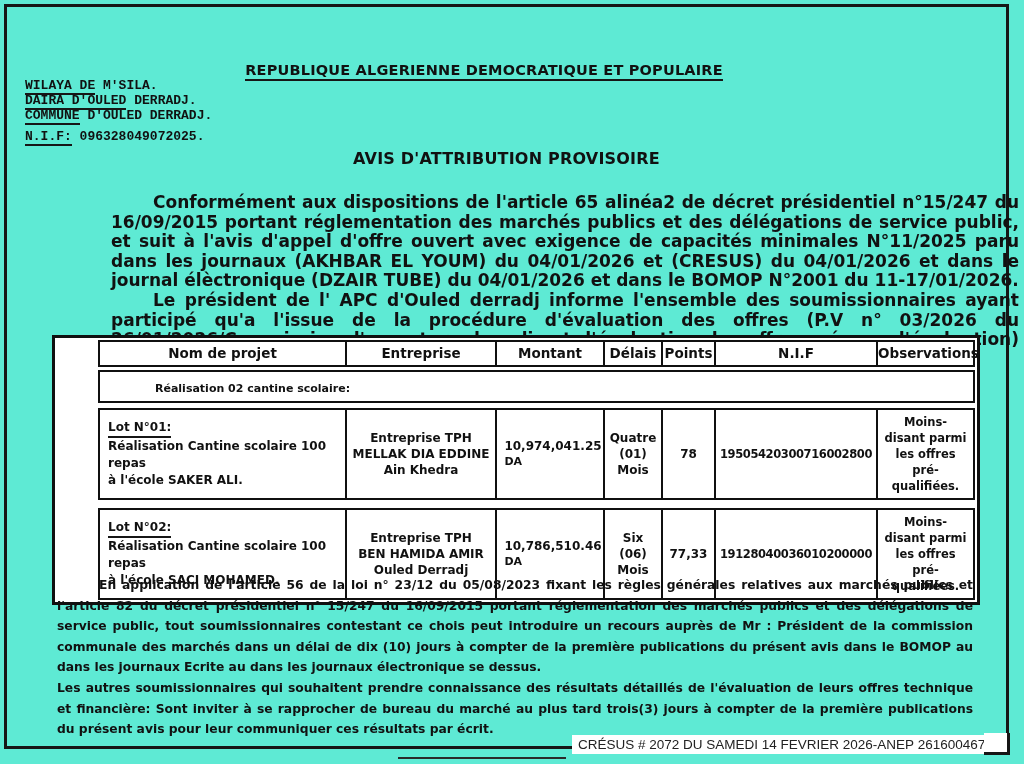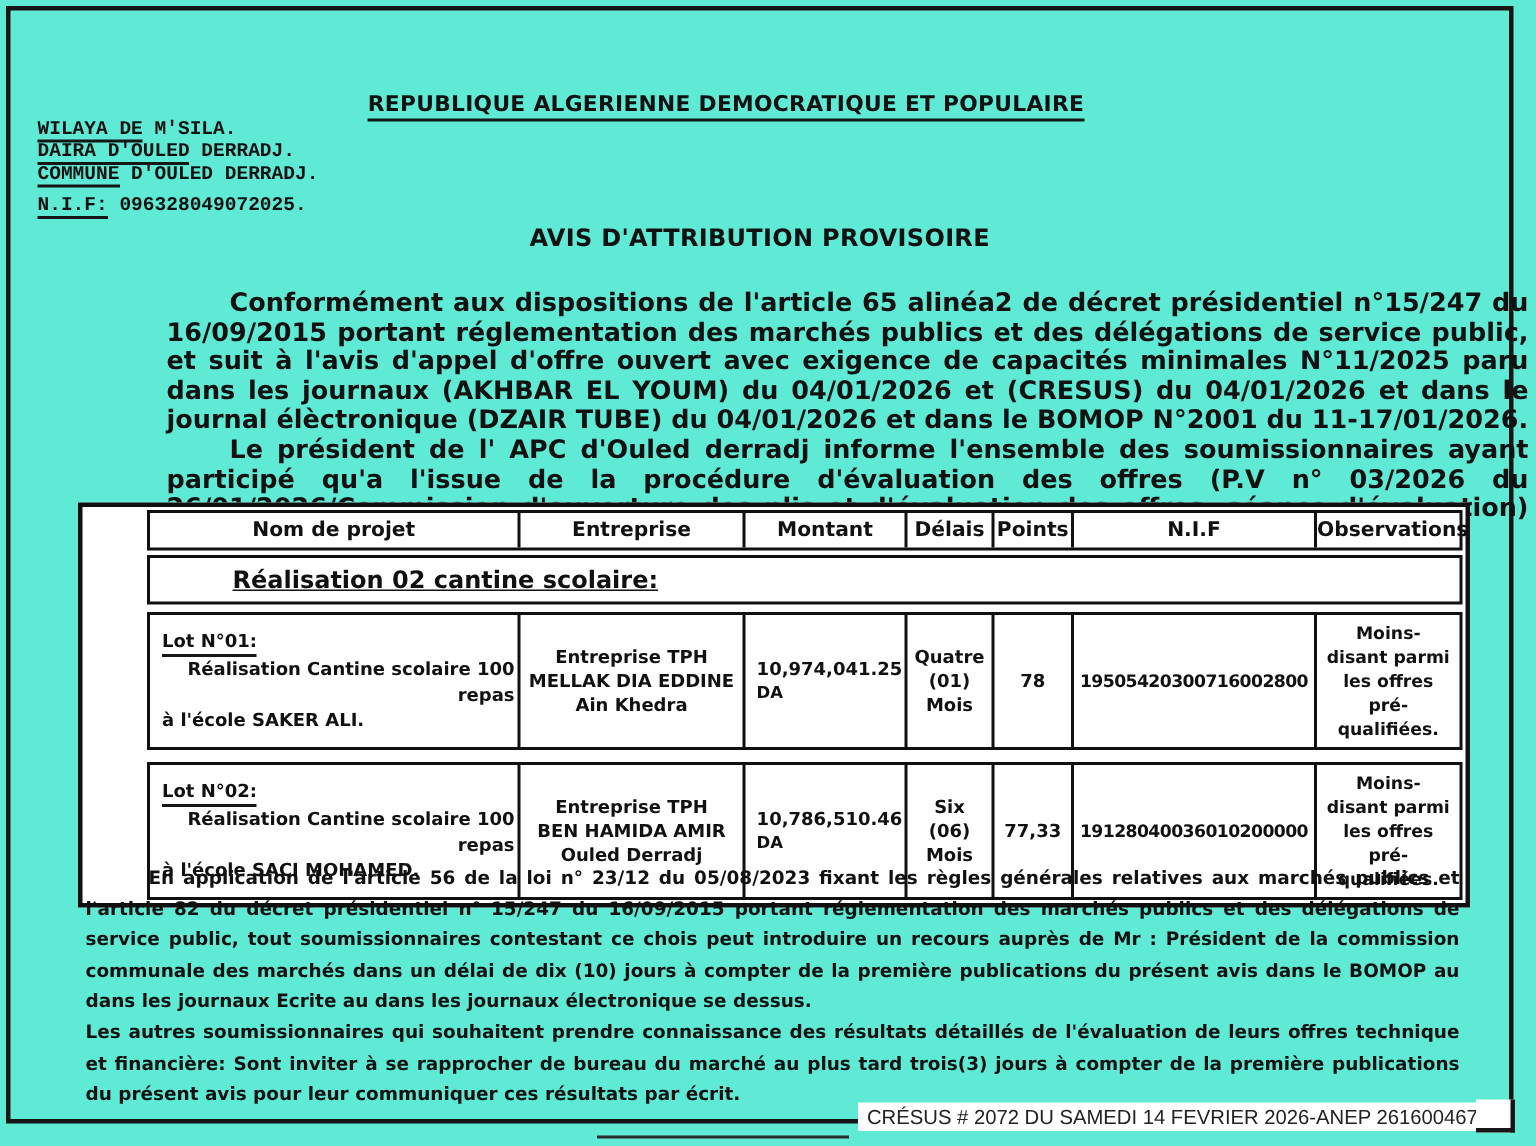--- a/index.html
+++ b/index.html
@@ -78,24 +78,24 @@
   .th:last-child { border-right: none; }
 
   .td {
     display: flex; flex-direction: column; justify-content: center; align-items: center;
     text-align: center; font-weight: bold; font-size: 12px;
     min-height: 80px; padding: 4px 2px;
     border-right: 2px solid #101010;
     box-sizing: border-box; line-height: 16px;
   }
   .td:last-child { border-right: none; }
-  .td.lot-cell { align-items: flex-start; text-align: right; padding-left: 8px; line-height: 17px; }
+  .td.lot-cell { align-items: flex-start; text-align: left; padding-left: 8px; line-height: 17px; }
   .td.nif-cell { font-size: 11.5px; letter-spacing: -0.4px; }
   .td.obs-cell { font-size: 11.5px; padding: 4px 6px; }
-  .section-label { font-weight: bold; font-size: 16px; text-decoration: underline; }
+  .section-label { font-weight: bold; font-size: 11px; }
   .montant-unit { font-size: 11px; margin-left: 3px; }
   .montant-line { display: flex; align-items: baseline; flex-direction: column; }
 
   .bottom-block {
     position: absolute; top: 568px; left: 50px; width: 916px;
     font-weight: bold; font-size: 12.3px; line-height: 20.6px;
     text-align: justify;
   }
   .bottom-block p { margin: 0; }
   .bottom-block p.indented { text-indent: 42px; }

